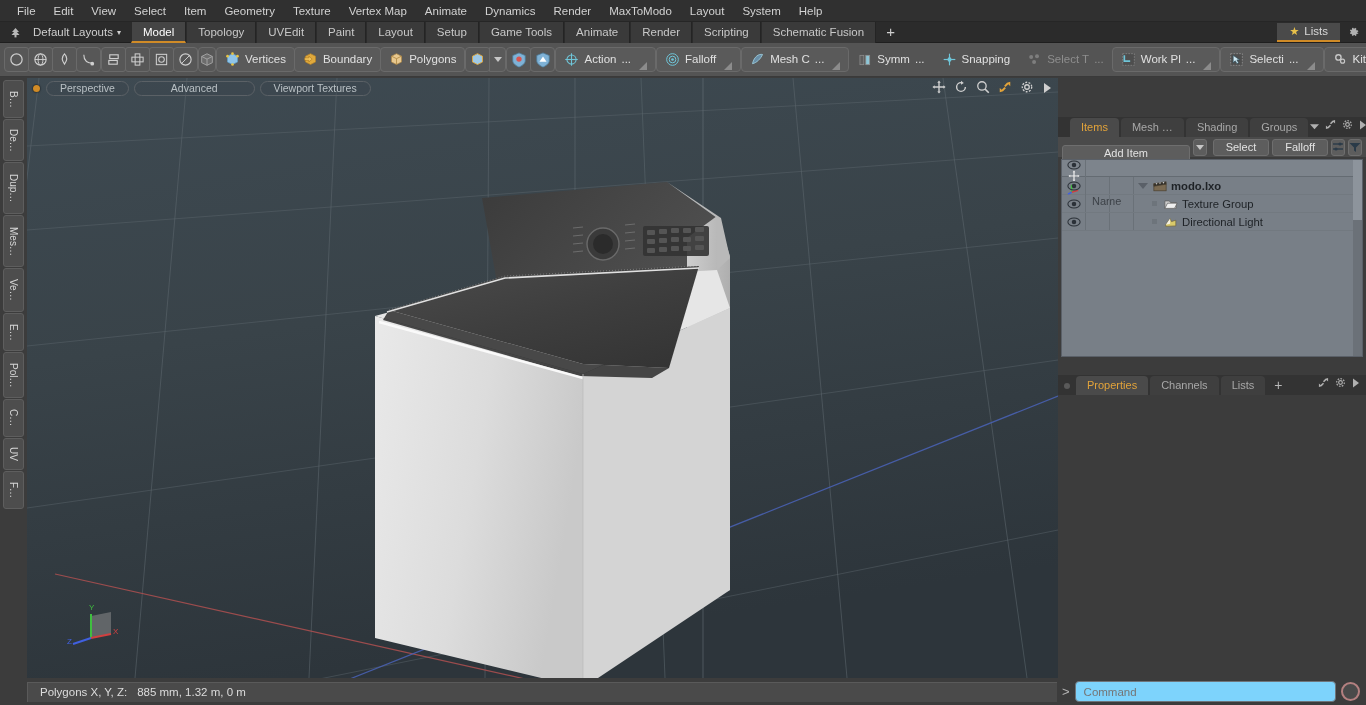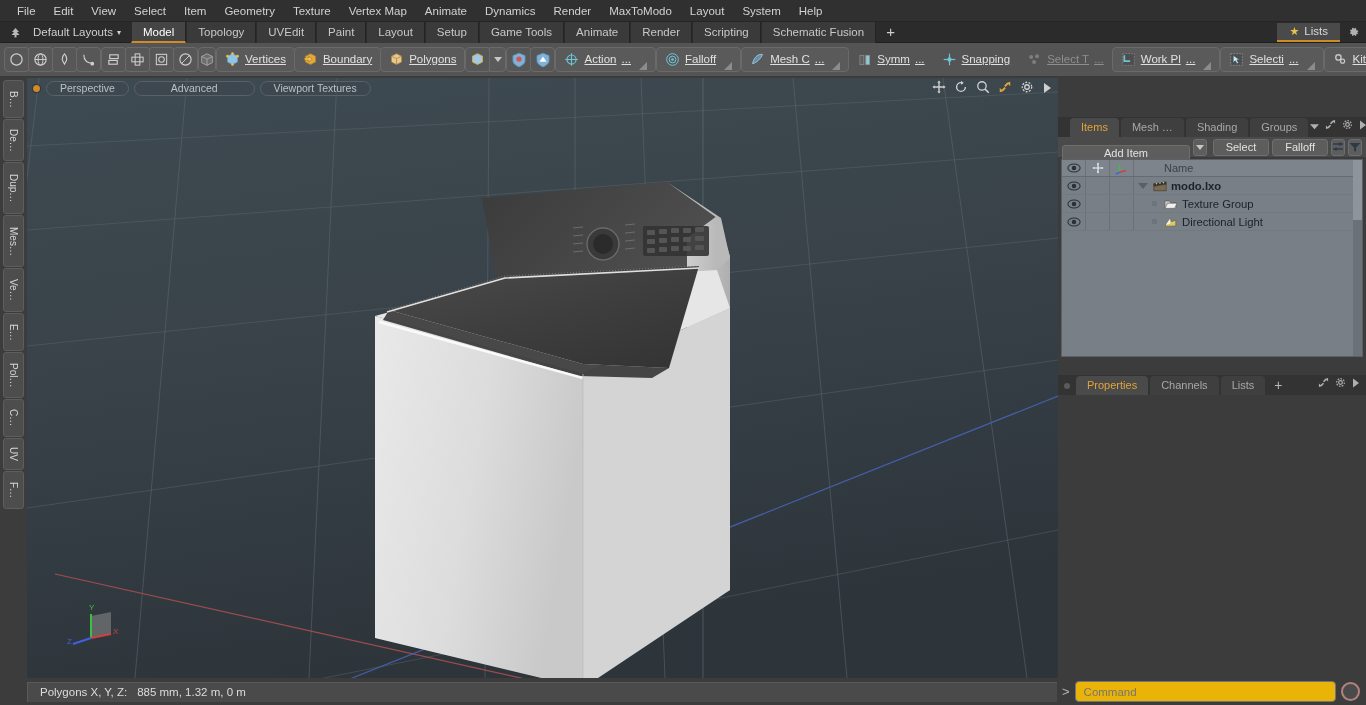--- a/index.html
+++ b/index.html
@@ -66,21 +66,21 @@
   .icobtn {
     width: 25px; height: 25px; border: 1px solid #6a6a6a; background: #575757;
     border-radius: 3px; display: flex; align-items: center; justify-content: center;
     margin-right: -1px;
   }
   .icobtn.first { border-top-left-radius: 4px; border-bottom-left-radius: 4px; }
   .icobtn.solo { border-radius: 4px; margin-right: 0; }
   .pill {
     display: flex; align-items: center; gap: 5px; height: 25px; padding: 0 8px;
     border: 1px solid #6a6a6a; background: #5a5a5a; border-radius: 4px;
-    color: #e0e0e0; font-size: 11.5px; white-space: nowrap; margin-right: -1px; text-decoration: underline;
+    color: #e0e0e0; font-size: 11.5px; white-space: nowrap; margin-right: -1px;
   }
   .pill.solo { margin-right: 0; }
   .pill.dim { color: #8e8e8e; }
   .pill.flat { border-color: transparent; background: transparent; }
   .pill .txt { line-height: 1; }
   .corner::after {
     content: ''; position: relative; width: 0; height: 0; margin-left: 3px;
     border-left: 4px solid transparent; border-top: 4px solid transparent;
     border-right: 4px solid #8c8c8c; border-bottom: 4px solid #8c8c8c;
     align-self: flex-end; margin-bottom: 1px;
@@ -166,21 +166,21 @@
   .tr-caret { width: 22px; }
   .tr-sel { padding: 0 12px; }
   .tr-filter { padding: 0 12px; }
   .tr-ico { width: 19px; }
 
   .itemlist {
     margin: 2px 3px 0 3px; background: #787f87; border: 1px solid #5a6068;
     height: 198px; overflow: hidden; position: relative;
   }
   .il-head { display: flex; height: 17px; background: #7d848c;
-             border-bottom: 1px solid #646b72; }
+             border-bottom: 1px solid #646b72; flex-direction: column; }
   .il-cell-eye, .il-cell-x, .il-cell-t {
     width: 24px; border-right: 1px solid #6a7178; display: flex;
     align-items: center; justify-content: center;
   }
   .il-cell-name { flex: 1; color: #3d4248; font-size: 11px; padding-left: 30px;
                   display: flex; align-items: center; }
   .il-row { display: flex; height: 18px; border-bottom: 1px solid #727980; }
   .il-name { flex: 1; display: flex; align-items: center; font-size: 11.3px;
              color: #1e2226; white-space: nowrap; }
   .il-name.bold { font-weight: bold; }
@@ -208,21 +208,21 @@
   .sb-left {
     margin-left: 27px; width: 1030px; height: 20px; background: #4a4a4a;
     border-top: 1px solid #5a5a5a; border-left: 1px solid #5a5a5a;
     display: flex; align-items: center; padding-left: 12px;
     color: #dcdcdc; font-size: 11.5px; gap: 10px;
   }
   .sb-right { width: 308px; height: 27px; display: flex; align-items: center;
               gap: 5px; padding: 0 5px; }
   .cmd-prompt { color: #b5b5b5; font-size: 13px; }
   .cmd-input {
-    flex: 1; height: 21px; background: #eab308; border: 1px solid #6f757b;
+    flex: 1; height: 21px; background: #7dd3fc; border: 1px solid #6f757b;
     border-radius: 4px; color: #4a5055; font-size: 11.5px;
     padding: 0 8px; line-height: 17px;
   }
   .cmd-circle { width: 19px; height: 19px; border-radius: 50%;
                 border: 2px solid #b48080; background: #4a4a4a; }
 </style>
 </head>
 <body>
 
 <div id="app">

